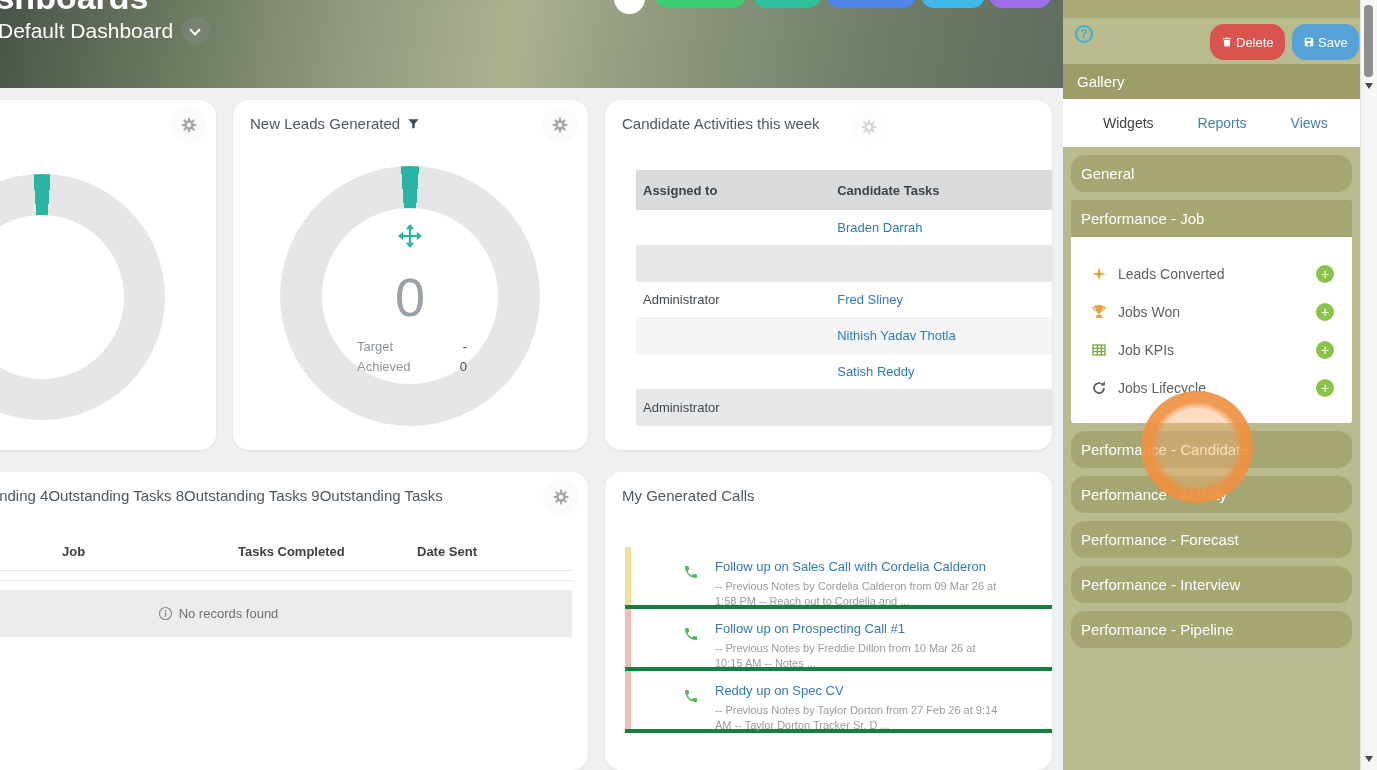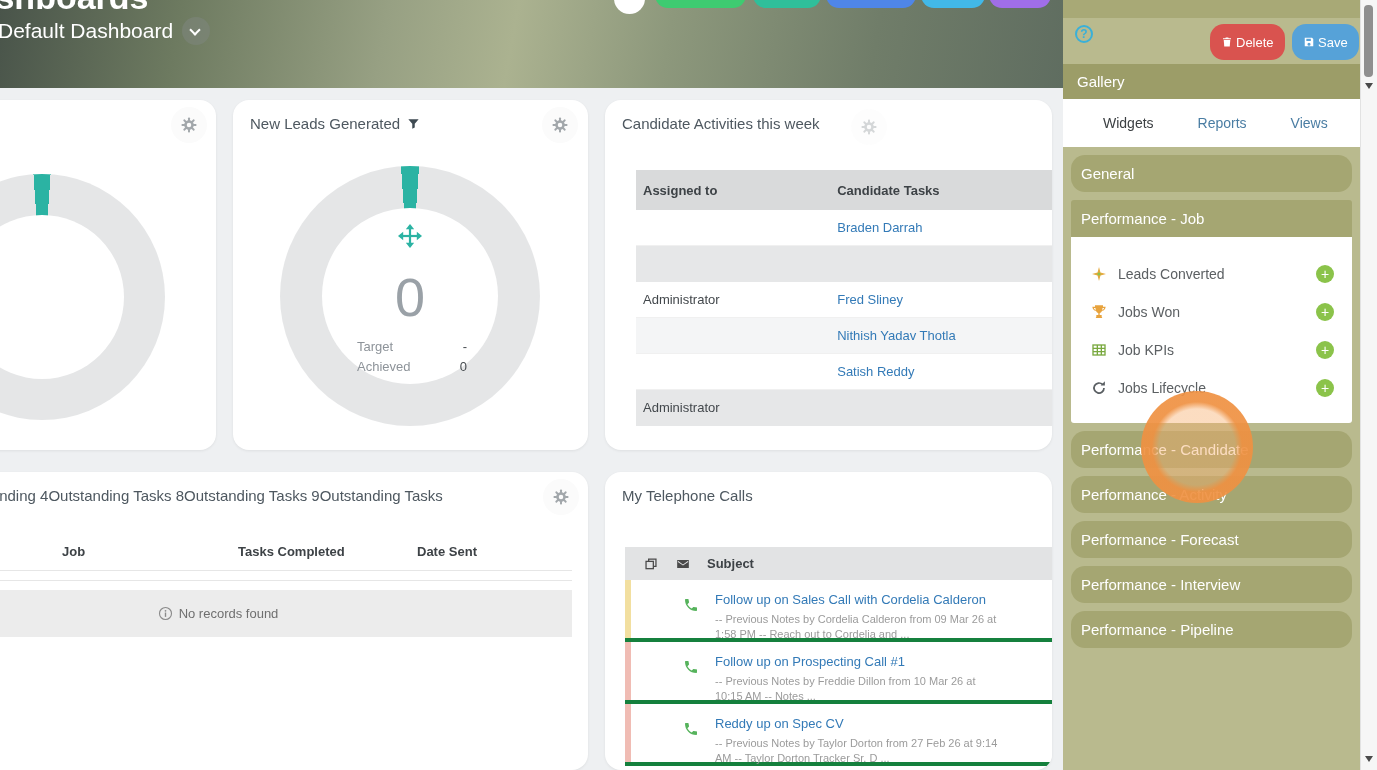--- a/index.html
+++ b/index.html
@@ -313,32 +313,23 @@
     <div class="tasks-empty">
       <svg>
           <use href="#i-info"></use>
         </svg>
       <span>No records found</span>
     </div>
   </div>
 
   <div class="card" id="card-calls">
     <div class="card-title">
-        <span>My Telephone Calls</span>
+        <span>My Generated Calls</span>
       </div>
     <div class="calls-table">
-      <div class="calls-hrow">
-        <svg class="ic ic-copy">
-            <use href="#i-copy"></use>
-          </svg>
-        <svg class="ic ic-mail">
-            <use href="#i-mail"></use>
-          </svg>
-        <span class="h-subject">Subject</span>
-      </div>
       <div class="call-row">
         <div class="call-strip" style="background-color: rgb(242, 223, 160);"></div>
         <svg class="call-phone">
             <use href="#i-phone"></use>
           </svg>
         <div class="call-text">
           <a class="call-subject lnk" href="#">Follow up on Sales Call with Cordelia Calderon</a>
           <div class="call-note">-- Previous Notes by Cordelia Calderon from 09 Mar 26 at 1:58 PM -- Reach out to Cordelia and ...</div>
         </div>
       </div>

